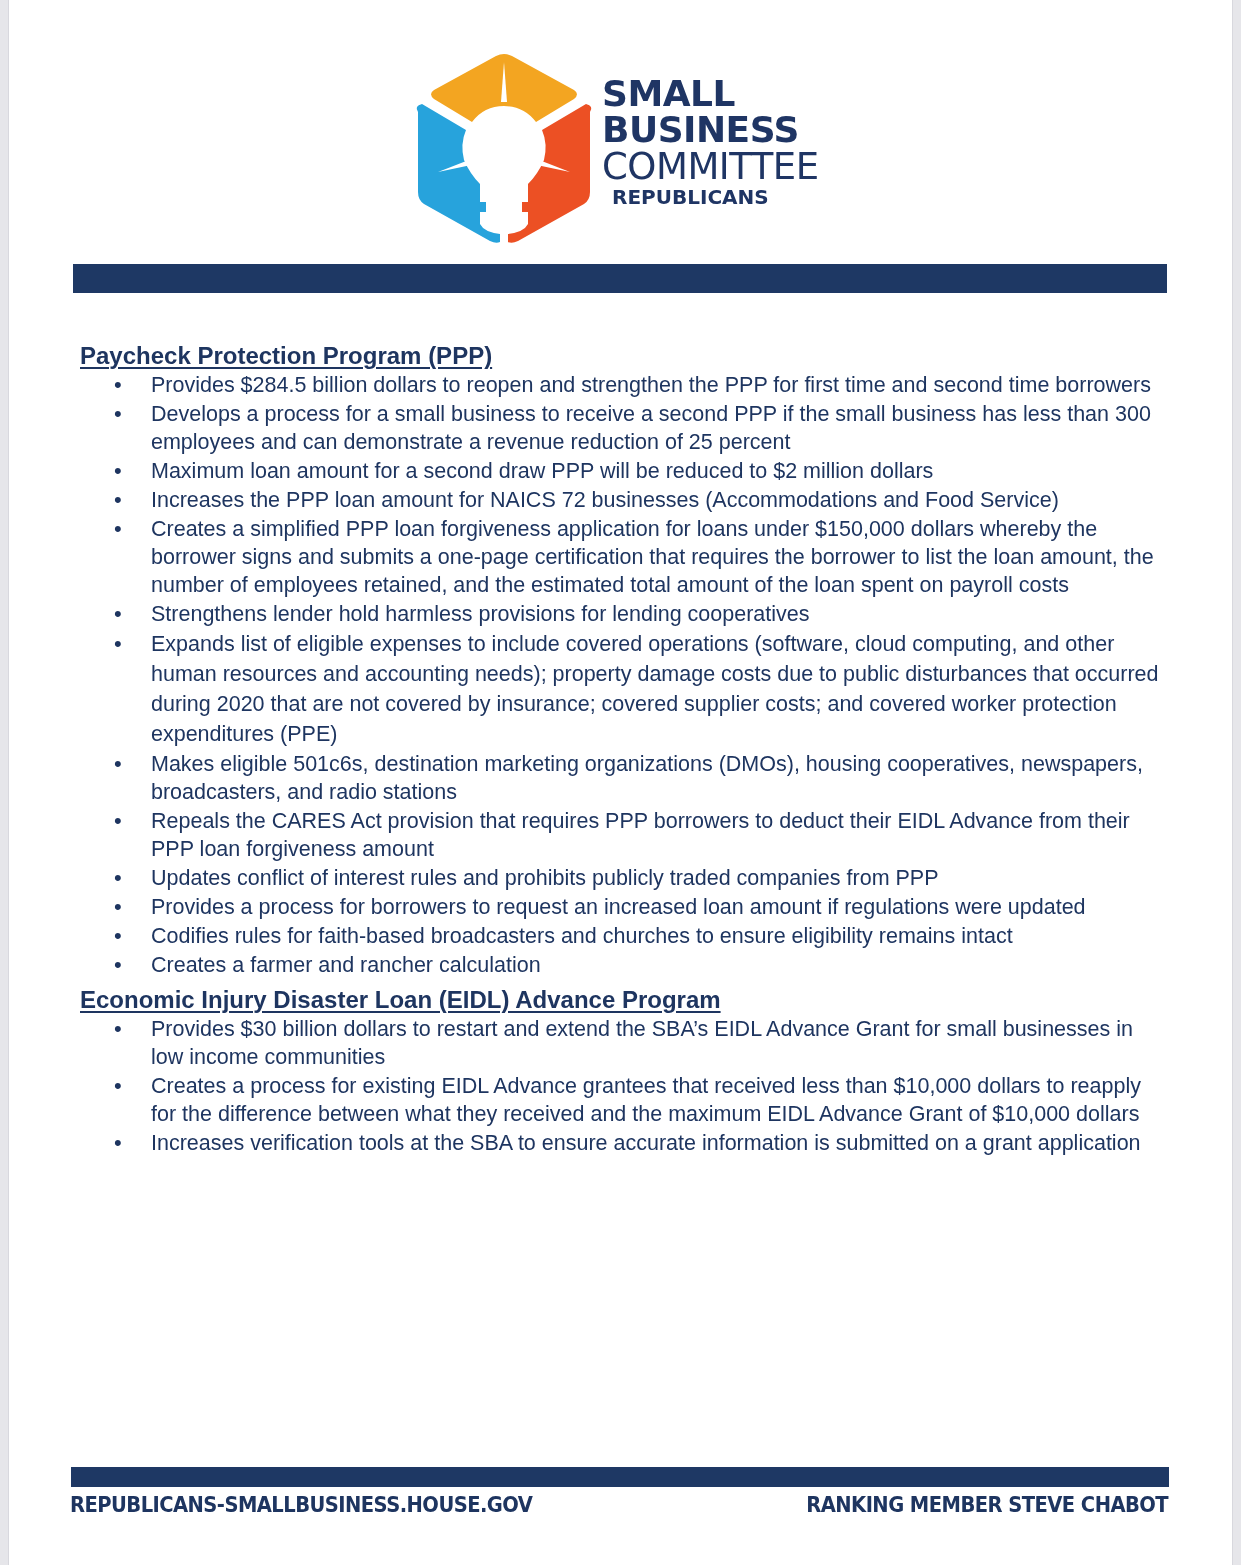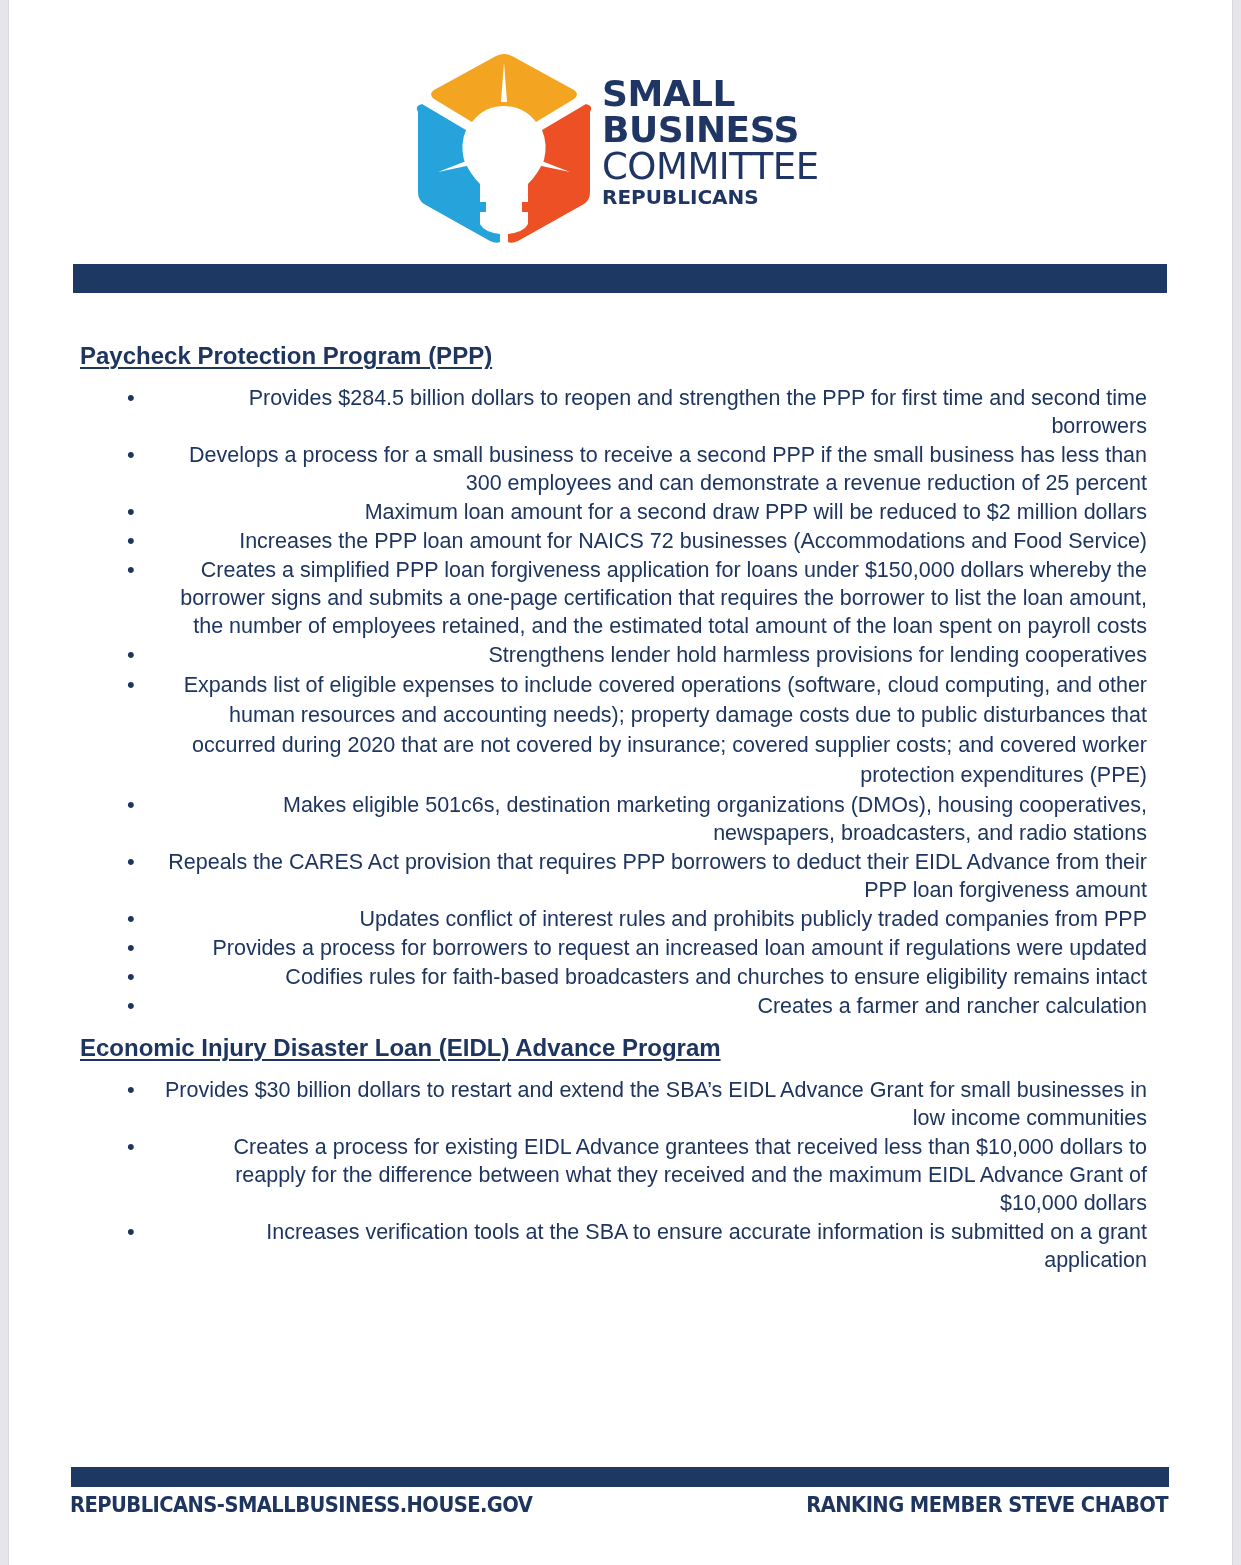--- a/index.html
+++ b/index.html
@@ -11,31 +11,31 @@
   }
   .edge-left { position: absolute; left: 0; top: 0; width: 8px; height: 1565px; background: #e6e6ea; border-right: 1px solid #d8d8de; }
   .edge-right { position: absolute; right: 0; top: 0; width: 8px; height: 1565px; background: #e6e6ea; border-left: 1px solid #d8d8de; }
 
   .logo { position: absolute; left: 414px; top: 52px; width: 420px; height: 195px; }
   .logo svg.mark { position: absolute; left: 0; top: 0; width: 180px; height: 192px; }
   .logo-text { position: absolute; left: 188px; top: 24px; line-height: 1; color: #1f3564; }
   .logo-line1, .logo-line2 { font-weight: 900; font-size: 36px; letter-spacing: -0.5px; display: block; font-family: "DejaVu Sans", sans-serif; }
   .logo-line1 { margin-bottom: 0px; }
   .logo-line3 { font-weight: 400; font-size: 37px; display: block; letter-spacing: -0.5px; margin-top: 0px; font-family: "DejaVu Sans", sans-serif; }
-  .logo-line4 { font-weight: 900; font-size: 20px; display: block; margin-top: 2px; font-family: "DejaVu Sans", sans-serif; }
+  .logo-line4 { font-weight: 900; font-size: 20px; display: block; margin-top: 2px; font-family: "DejaVu Sans", sans-serif; margin-left: 10px; }
 
   .bar-top { position: absolute; left: 73px; top: 264px; width: 1094px; height: 29px; background: #1e3864; }
   .bar-bottom { position: absolute; left: 71px; top: 1467px; width: 1098px; height: 20px; background: #1e3864; }
 
   .content { position: absolute; left: 80px; top: 334px; width: 1090px; }
   h1.doc-title { margin: 0; font-size: 28px; font-weight: 700; color: #1e3560; line-height: 36px; }
   h2.section-heading { margin: 0; font-size: 24px; font-weight: 700; text-decoration: underline; text-decoration-thickness: 2px; text-underline-offset: 3px; color: #1e3560; line-height: 30px; }
   h2.ppp { margin-top: 7px; }
   h2.eidl { margin-top: 6px; }
-  ul.bullets { list-style: none; margin: 13px; padding: 0 0 0 71px; text-align: right; }
+  ul.bullets { list-style: none; margin: 0; padding: 0 0 0 71px; }
   ul.bullets li { position: relative; font-size: 21.5px; line-height: 28px; color: #1e3560; padding-right: 10px; margin-bottom: 1px; }
   ul.bullets li::before { content: "\2022"; position: absolute; left: -37px; top: 0; font-size: 22px; }
   ul.bullets li.spaced { line-height: 30px; }
 
   .footer-left { position: absolute; left: 70px; top: 1493px; font-family: "DejaVu Sans", sans-serif; font-weight: 700; font-size: 21px; color: #1e3560; letter-spacing: -0.6px; transform: scaleX(0.93); transform-origin: left top; }
   .footer-right { position: absolute; right: 73px; top: 1493px; font-family: "DejaVu Sans", sans-serif; font-weight: 700; font-size: 21px; color: #1e3560; letter-spacing: -0.6px; transform: scaleX(0.93); transform-origin: right top; }
 </style>
 </head>
 <body>
 

